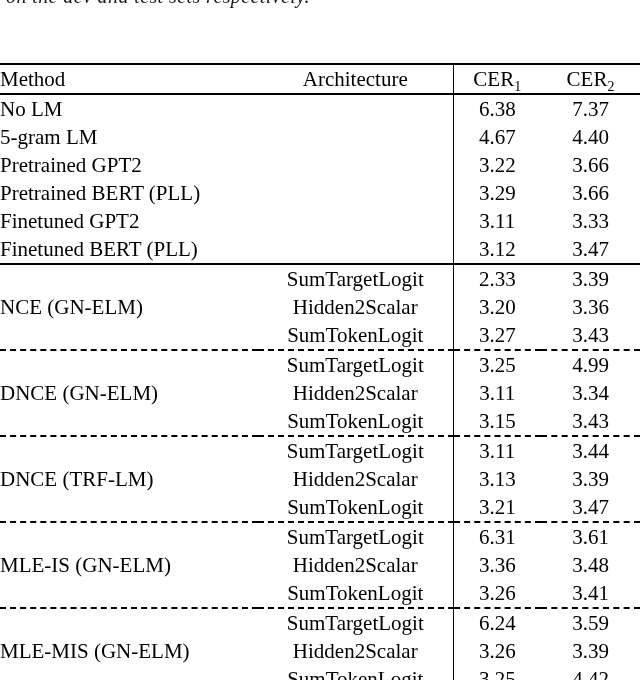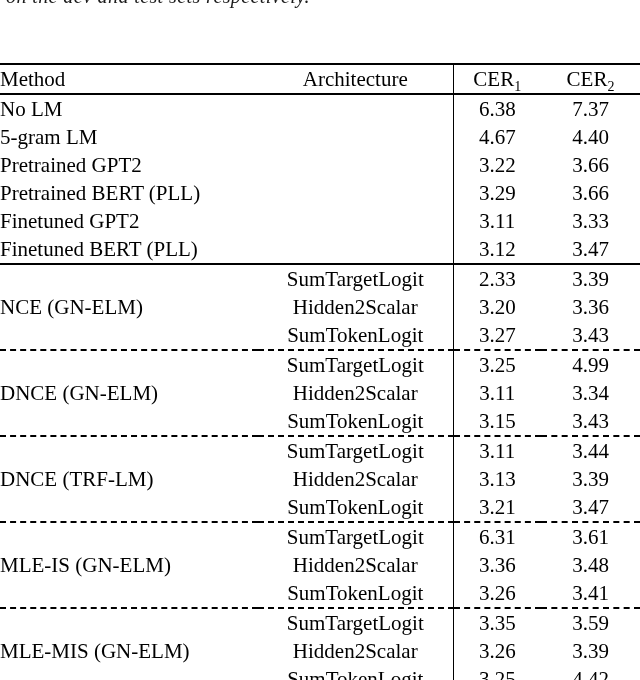--- a/index.html
+++ b/index.html
@@ -201,21 +201,21 @@
   </tr>
   <tr>
     <td class="c-arch">SumTokenLogit</td>
     <td class="c-cer1">3.26</td>
     <td class="c-cer2">3.41</td>
   </tr>
 
   <tr class="sec-dash">
     <td class="c-method group-label" rowspan="3">MLE-MIS (GN-ELM)</td>
     <td class="c-arch">SumTargetLogit</td>
-    <td class="c-cer1">3.35</td>
+    <td class="c-cer1">6.24</td>
     <td class="c-cer2">3.59</td>
   </tr>
   <tr>
     <td class="c-arch">Hidden2Scalar</td>
     <td class="c-cer1">3.26</td>
     <td class="c-cer2">3.39</td>
   </tr>
   <tr>
     <td class="c-arch">SumTokenLogit</td>
     <td class="c-cer1">3.25</td>

